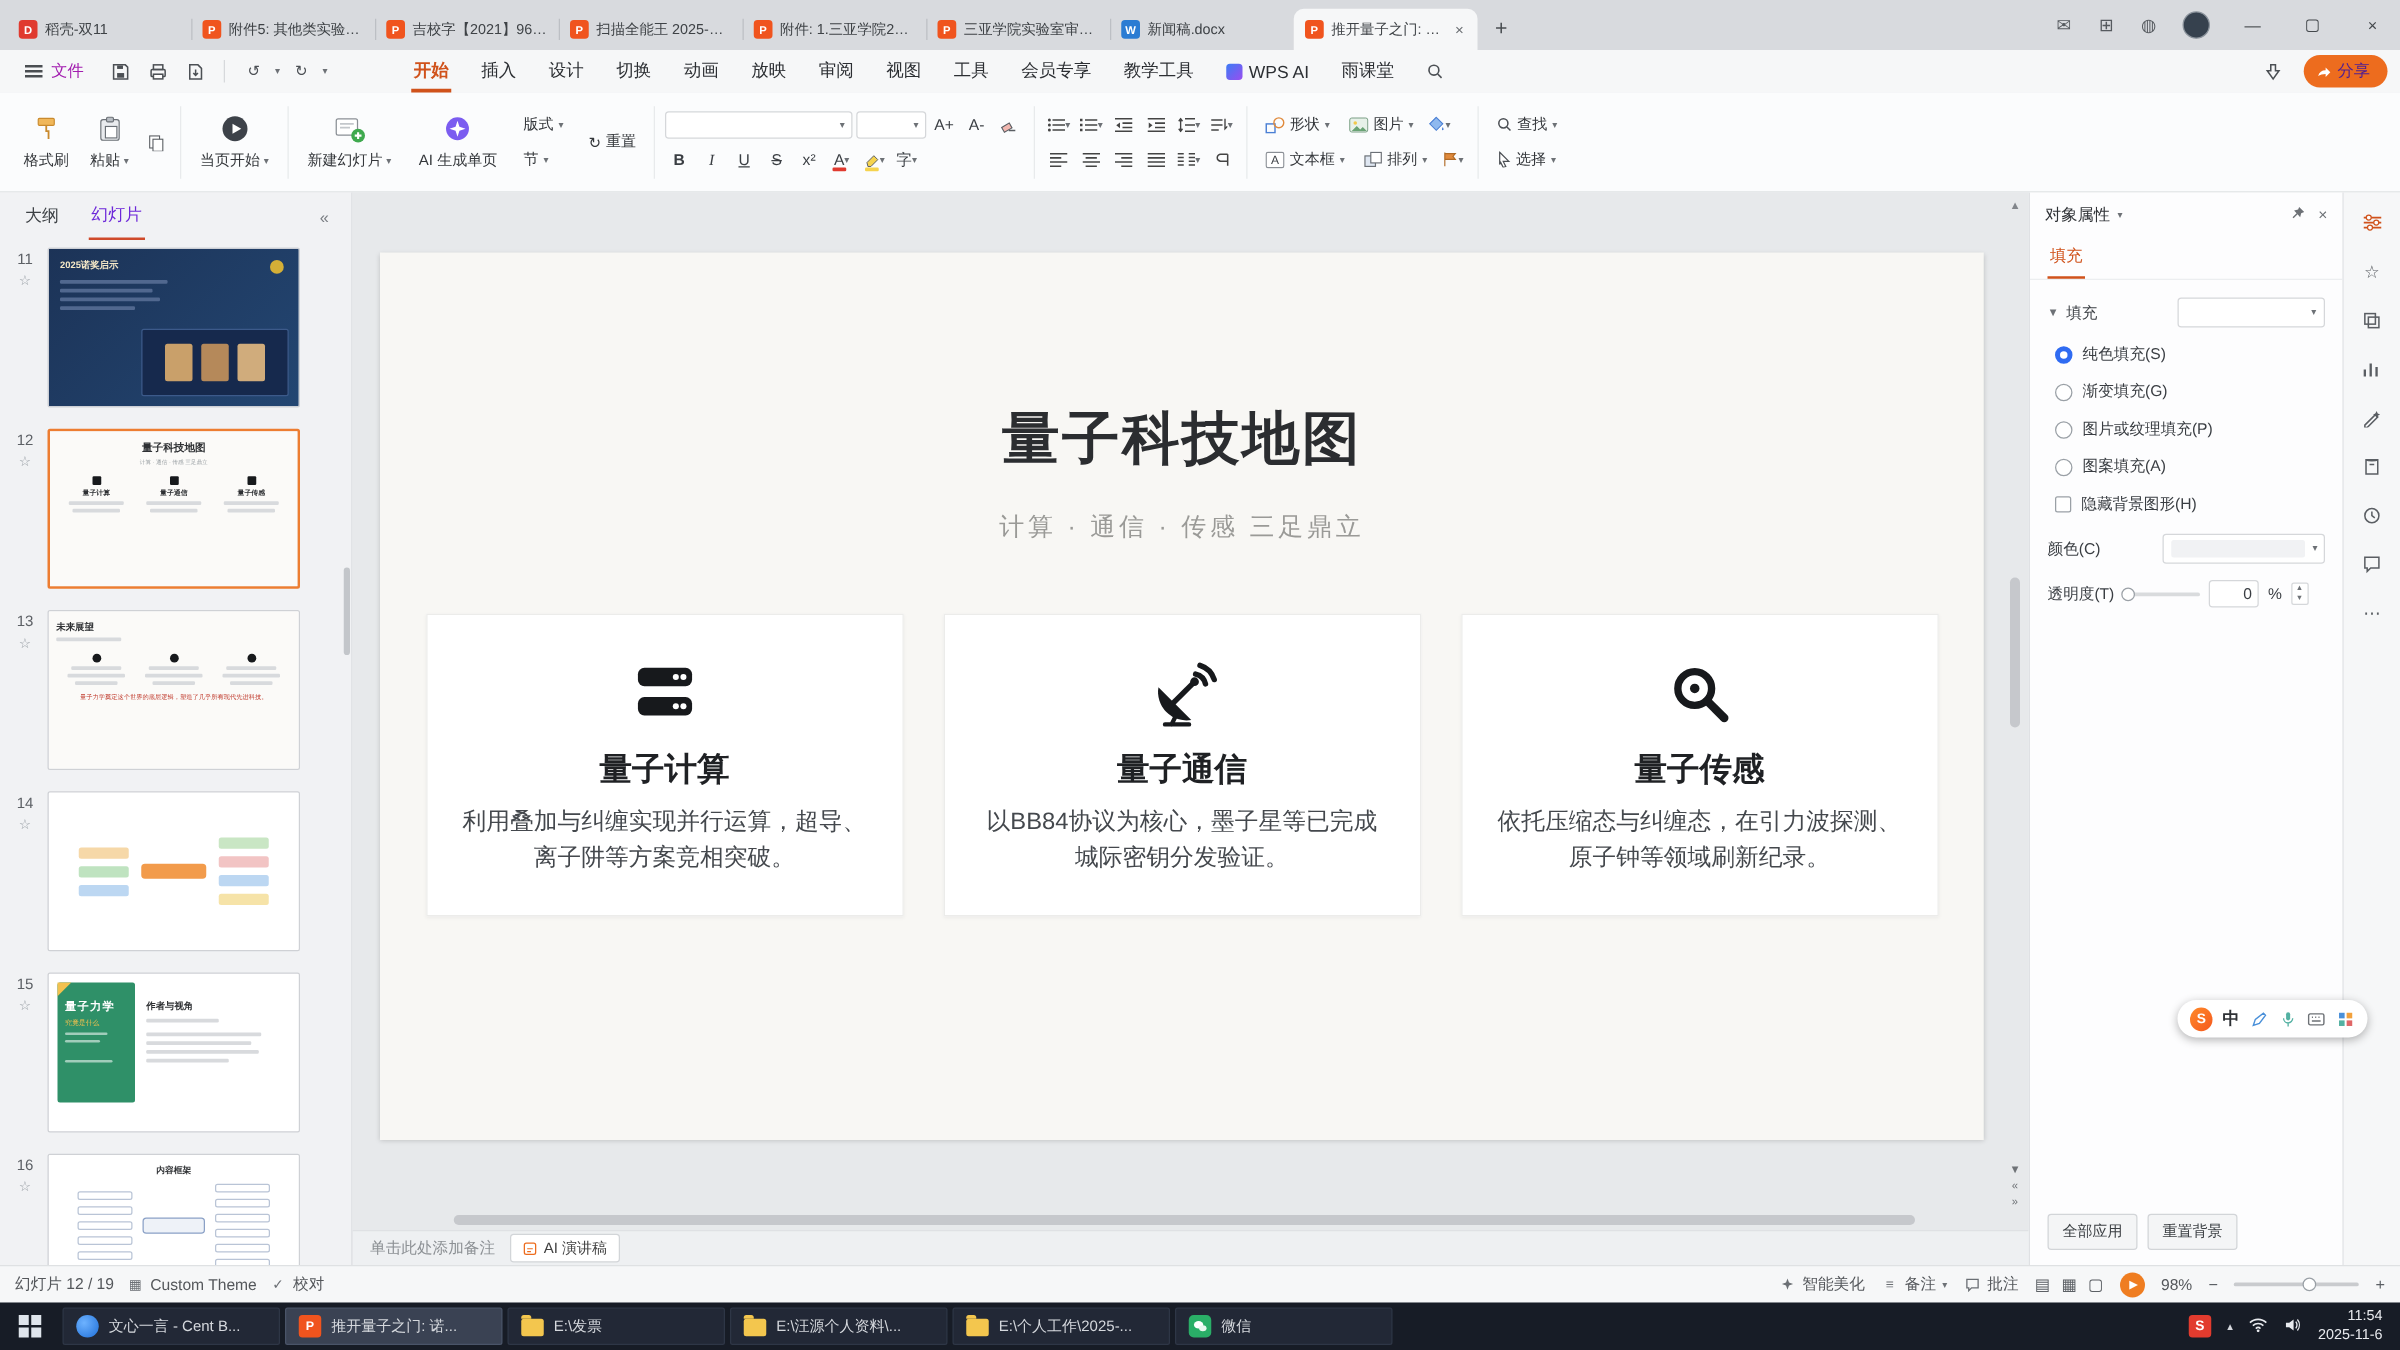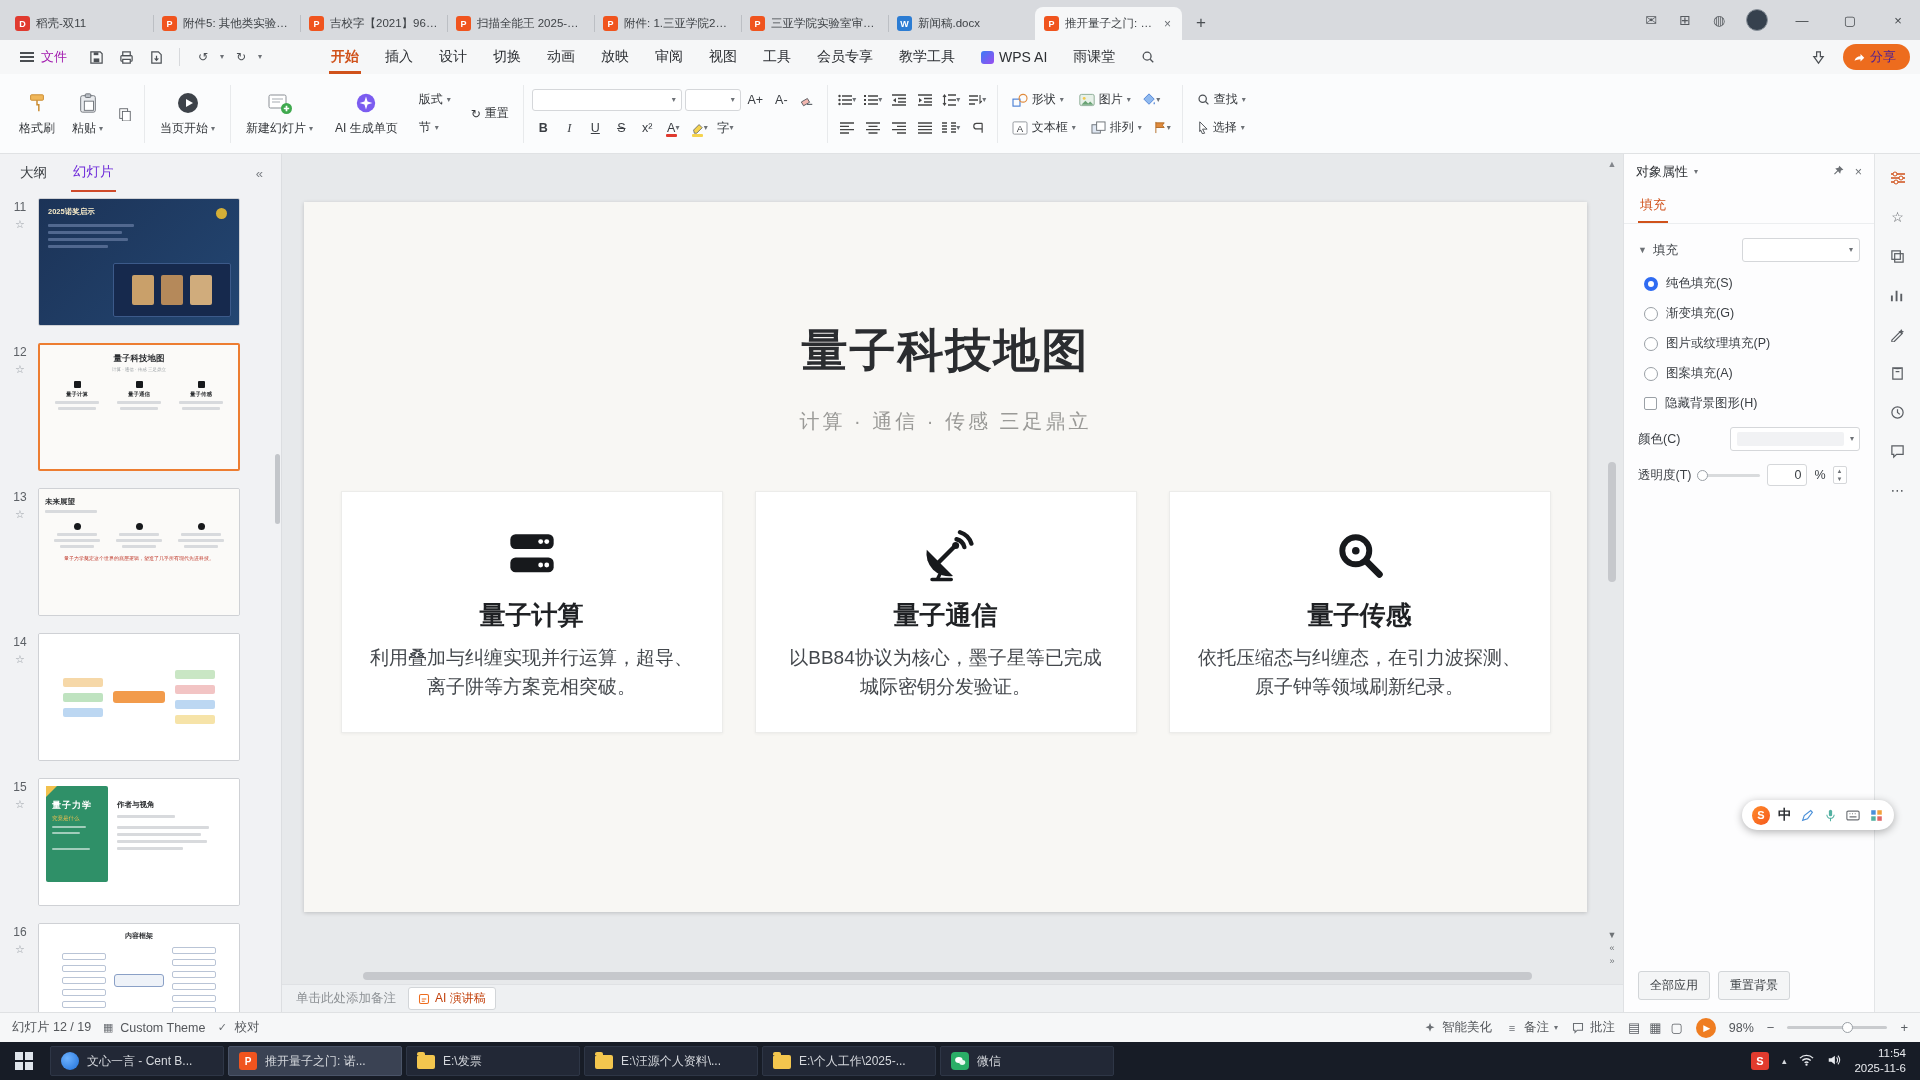--- a/index.html
+++ b/index.html
@@ -126,21 +126,21 @@
   .card-title { font-size:26px; font-weight:bold; color:#1f2124; margin-top:14px; }
   .card-desc { font-size:19px; line-height:1.55; color:#44484d; margin-top:10px; }
   .vscroll { position:absolute; right:4px; top:2px; bottom:18px; width:14px; display:flex; flex-direction:column; align-items:center; }
   .scr-arrow { color:#82868b; font-size:9px; padding:3px 0; }
   .vthumb { width:8px; height:120px; border-radius:4px; background:#c6c8cc; margin-top:290px; }
   .vnav { margin-top:auto; display:flex; flex-direction:column; gap:3px; color:#6f7377; font-size:9px; text-align:center; }
   .hscroll { position:absolute; left:30px; right:40px; bottom:3px; height:10px; display:flex; align-items:center; }
   .hthumb { height:8px; border-radius:4px; background:#c6c8cc; width:92%; margin:0 auto; }
   .notes-row { height:28px; background:#eef0f2; border-top:1px solid #dfe1e4; display:flex; align-items:center; gap:12px; padding:0 14px; flex:none; }
   .notes-ph { color:#8c9094; font-size:12.5px; }
-  .ai-note-btn { display:flex; align-items:center; gap:5px; border:1px solid #d2d5d8; background:#fff; border-radius:3px; padding:2px 9px; font-size:12px; color:#c2410c; }
+  .ai-note-btn { display:flex; align-items:center; gap:5px; border:1px solid #d2d5d8; background:#fff; border-radius:3px; padding:2px 9px; font-size:12px; color:#404040; }
 
   
   .right-panel { width:251px; background:#fdfdfe; border-left:1px solid #dfe1e4; display:flex; flex-direction:column; flex:none; font-size:12.5px; color:#3a3e43; }
   .rp-header { height:36px; display:flex; align-items:center; gap:6px; padding:0 12px; flex:none; }
   .rp-title { font-size:13px; color:#2f3236; }
   .rp-hic { margin-left:auto; display:flex; gap:10px; color:#6d7176; align-items:center; }
   .rp-tabrow { padding:0 14px; border-bottom:1px solid #eceef0; flex:none; }
   .rp-tab { display:inline-block; padding:6px 2px 7px; color:#d0521b; border-bottom:2px solid #d0521b; font-size:13px; }
   .rp-body { padding:14px 14px 0; display:flex; flex-direction:column; gap:13px; flex:1; }
   .rp-sec { display:flex; align-items:center; gap:6px; }

